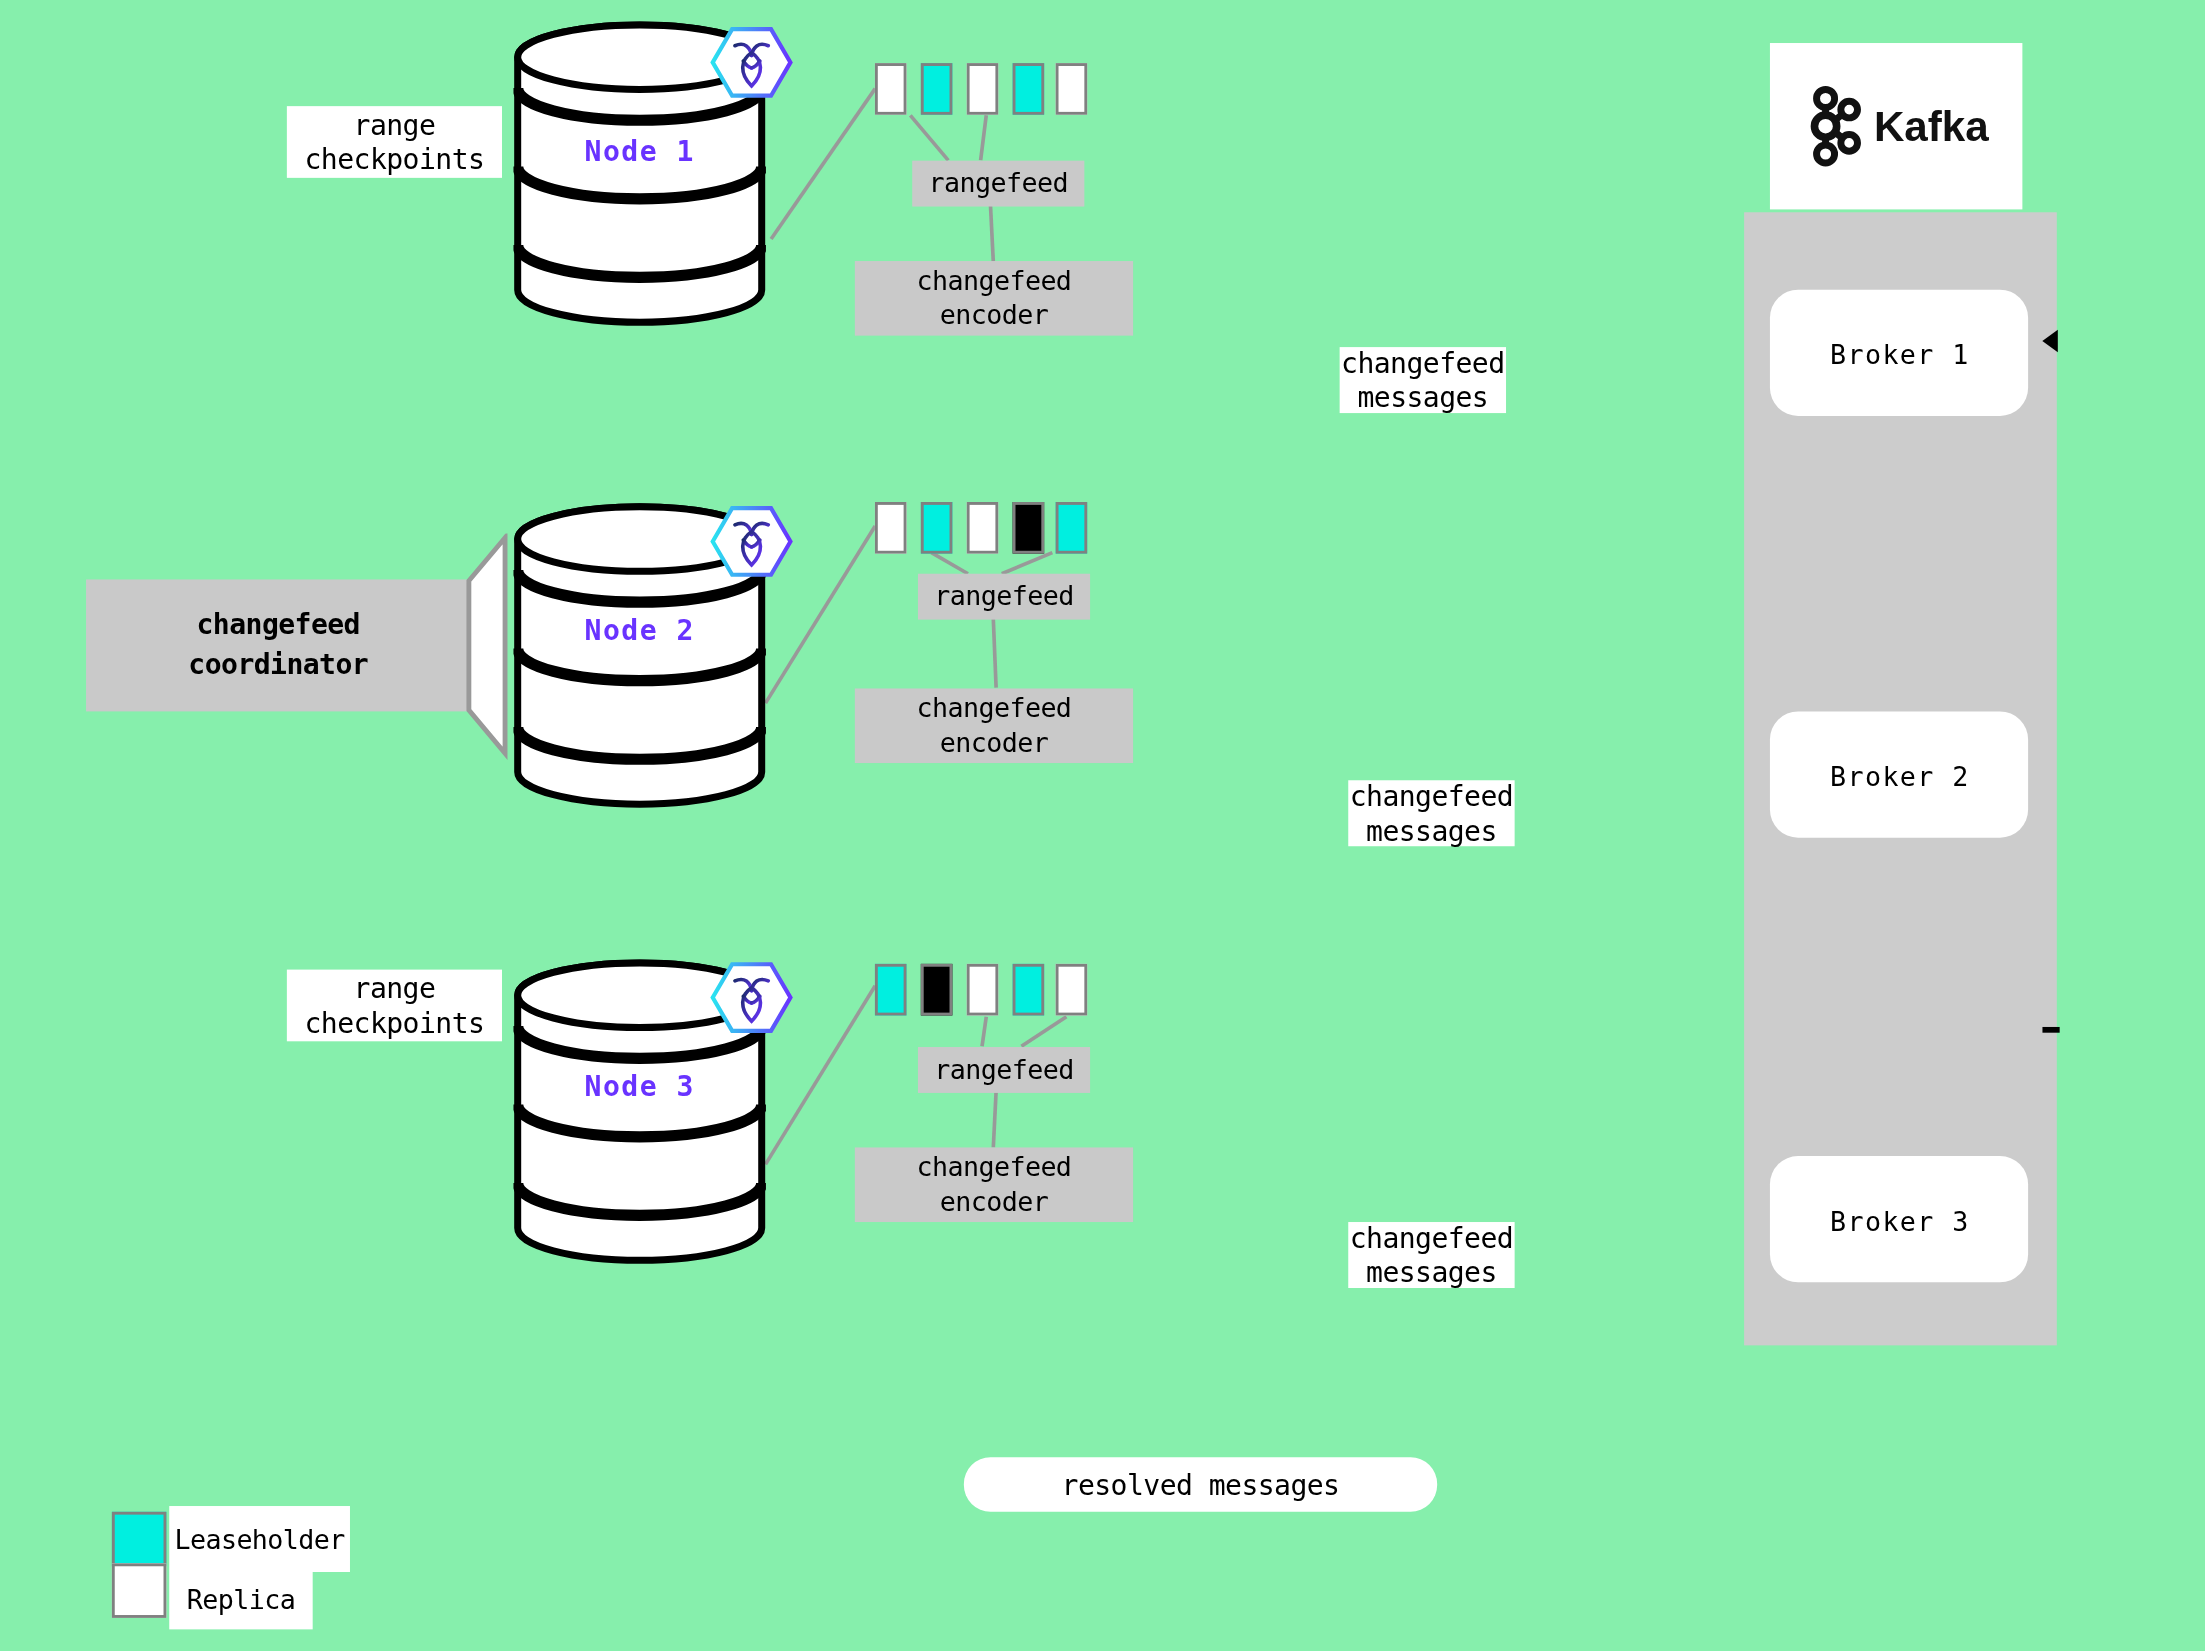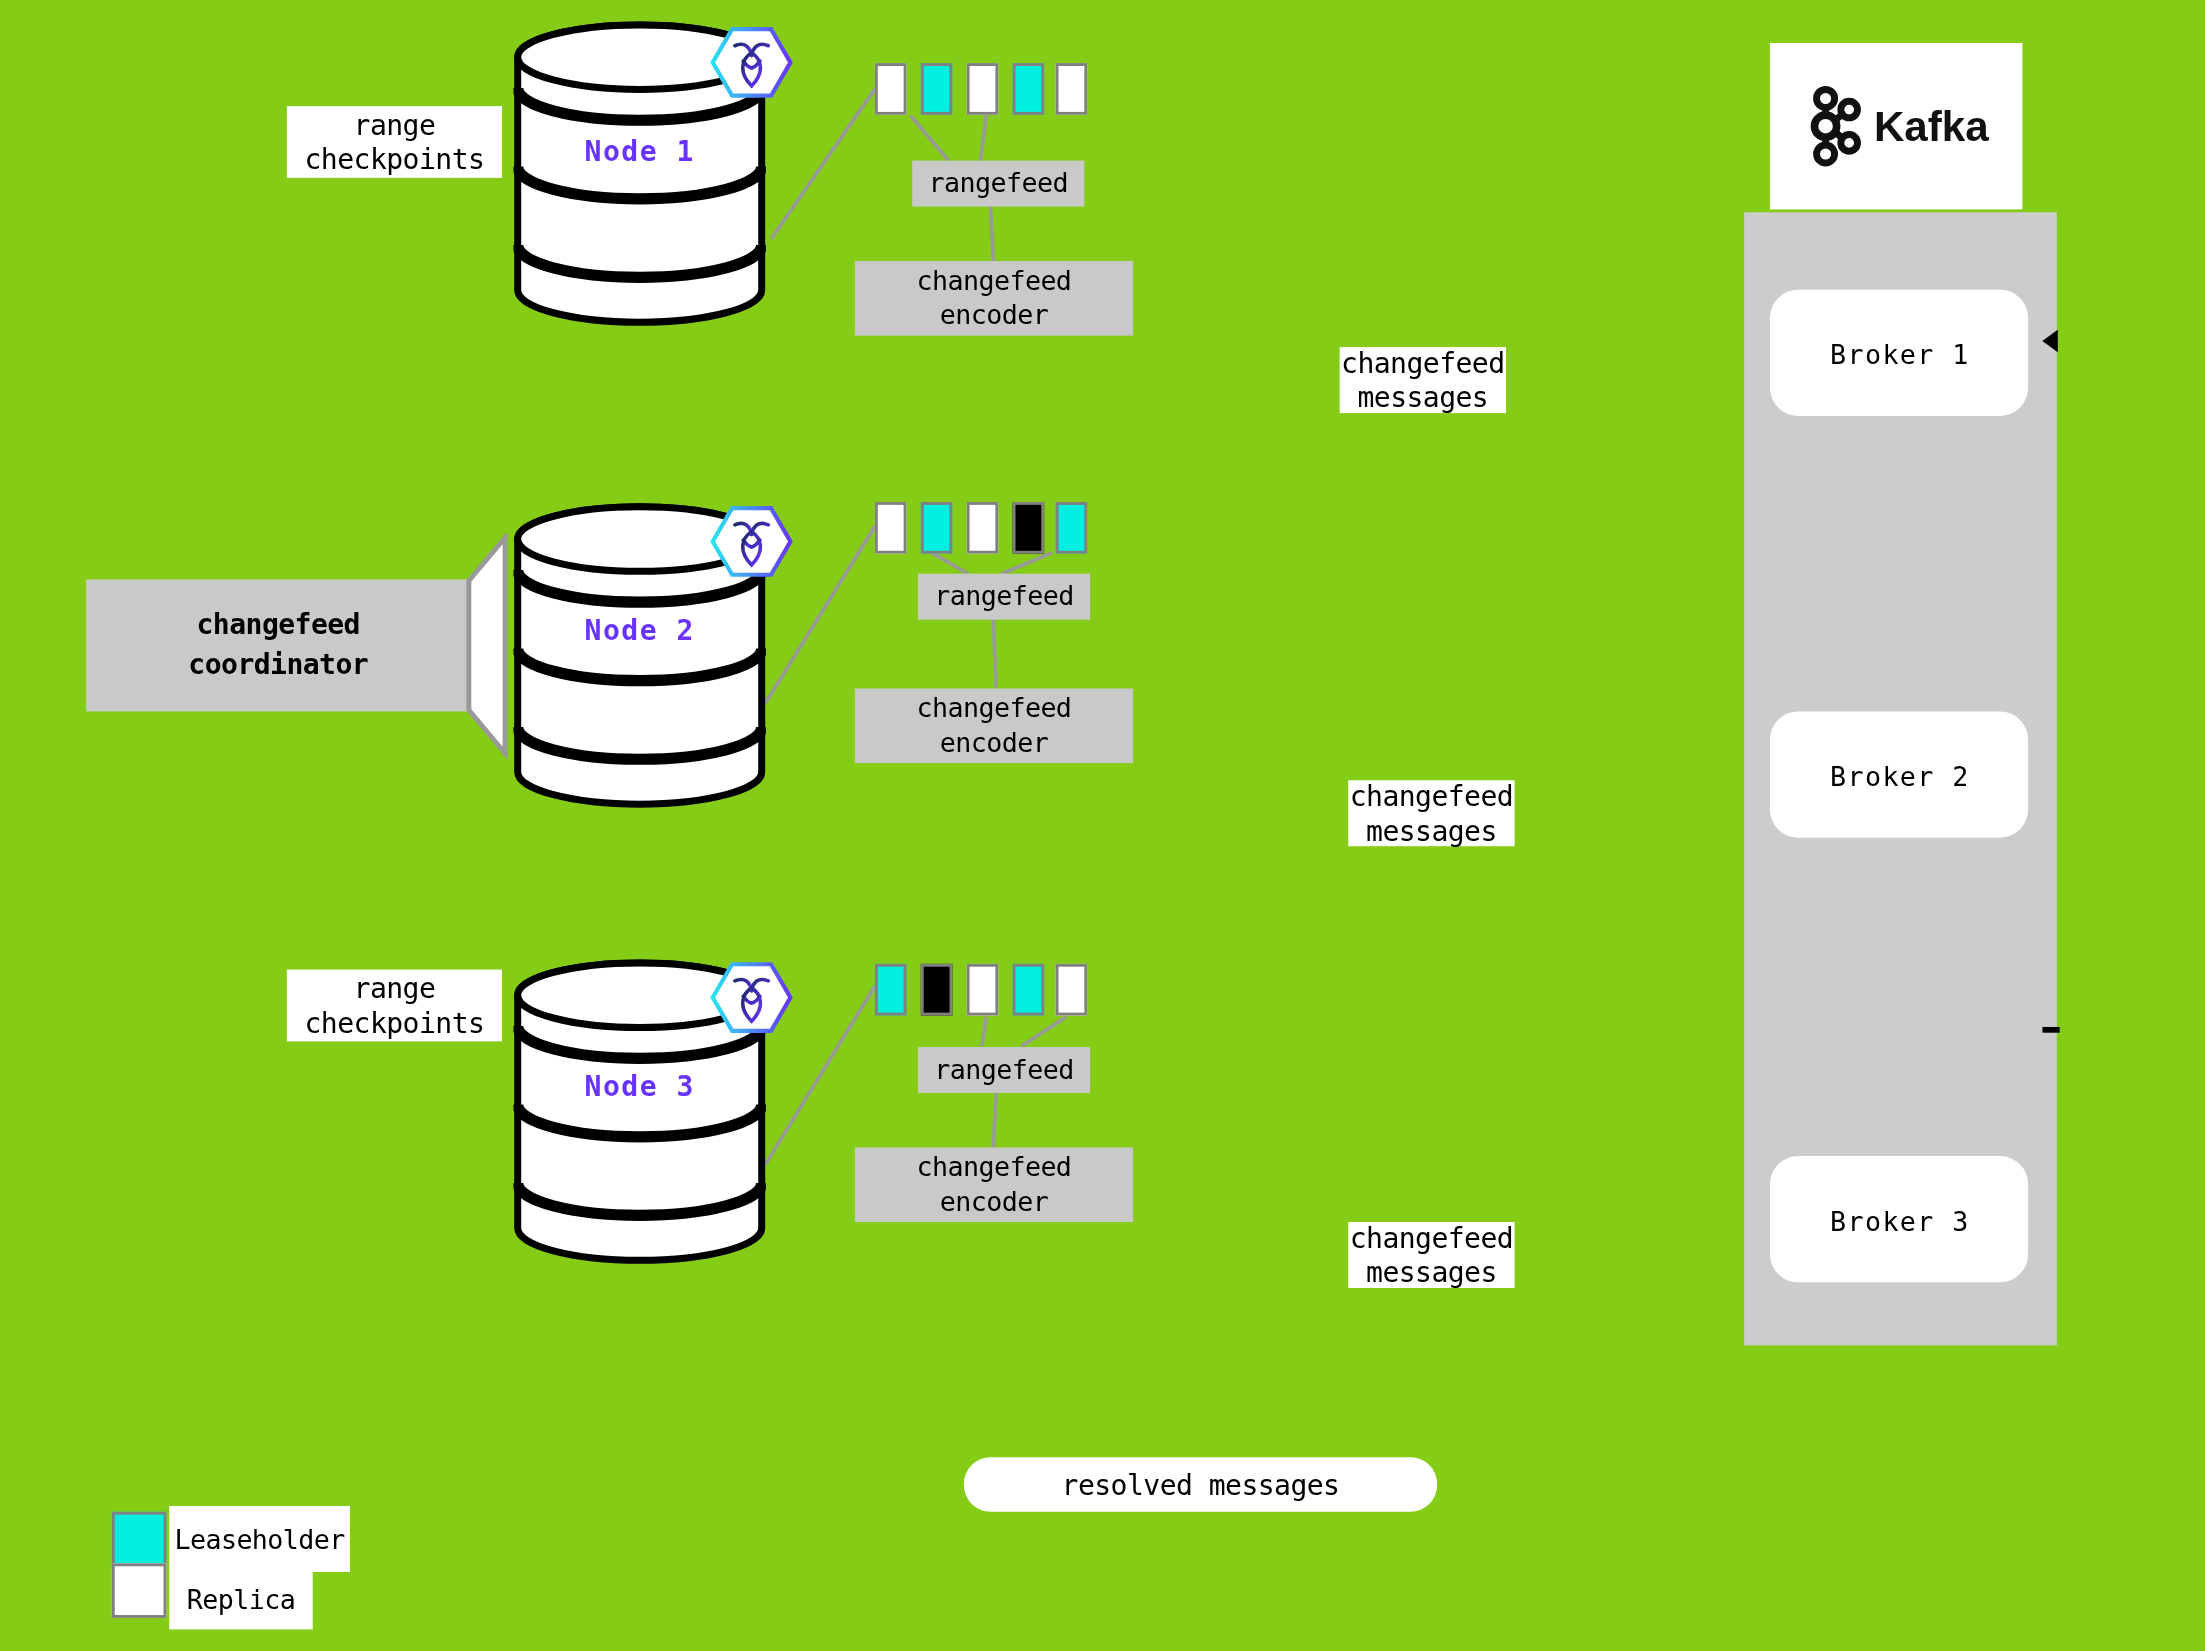--- a/index.html
+++ b/index.html
@@ -1,16 +1,16 @@
 <!DOCTYPE html>
 <html style="font-size:7.8px"><head>
 <meta charset="utf-8">
 <style>
   html,body{margin:0;padding:0;background:#000;}
-  #viewport{position:relative;width:2205px;height:1652px;overflow:hidden;background:#84cc16;}
+  #viewport{position:relative;width:2205px;height:1652px;overflow:hidden;background:#86efac;}
   #stage{position:absolute;left:0;top:0;width:769px;height:576px;
          transform:scale(2.86862);transform-origin:0 0;
          font-family:"DejaVu Sans Mono",monospace;color:#000;}
   .abs{position:absolute;}
   .lbl{background:#fff;color:#000;display:flex;flex-direction:column;align-items:center;justify-content:center;
        font-size:9.3px;letter-spacing:-0.2px;line-height:11.3px;text-align:center;}
   .graybox{background:#C9C9C9;color:#000;display:flex;flex-direction:column;align-items:center;justify-content:center;
        font-size:9.3px;letter-spacing:-0.2px;line-height:11.8px;text-align:center;}
   .node-name{font-weight:bold;color:#6933FF;font-size:9.8px;letter-spacing:0.5px;text-align:center;}
   .range{position:absolute;width:11.3px;height:18px;background:#fff;border:1.2px solid #808080;box-sizing:border-box;}

